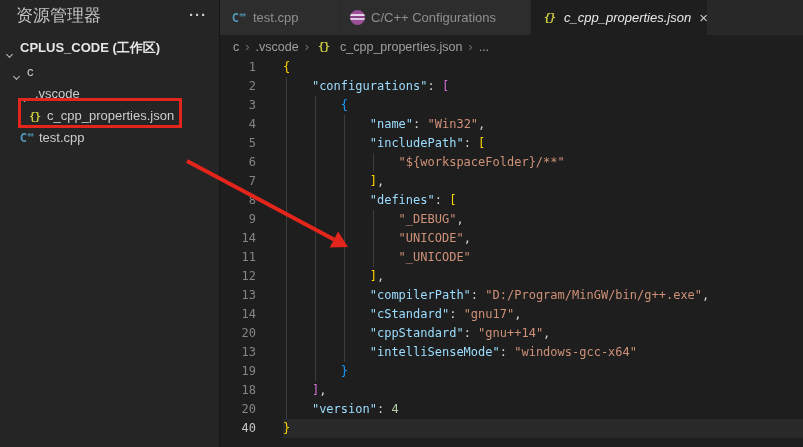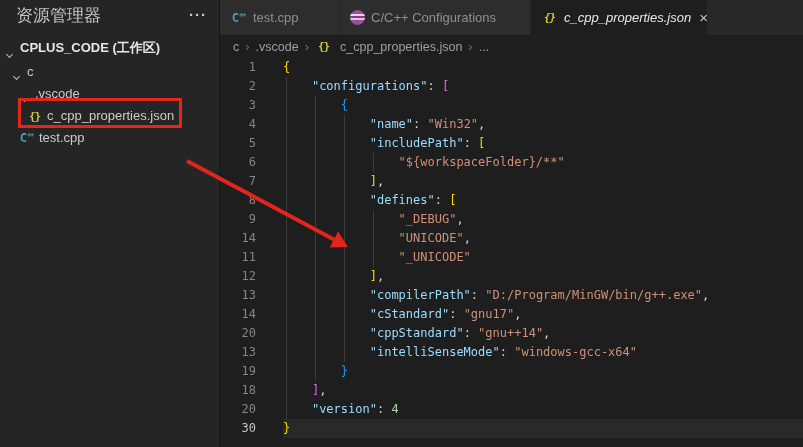--- a/index.html
+++ b/index.html
@@ -174,21 +174,21 @@
           <span class="ln">14</span>
           <span class="ln">11</span>
           <span class="ln">12</span>
           <span class="ln">13</span>
           <span class="ln">14</span>
           <span class="ln">20</span>
           <span class="ln">13</span>
           <span class="ln">19</span>
           <span class="ln">18</span>
           <span class="ln">20</span>
-          <span class="ln current">30</span>
+          <span class="ln current">40</span>
         </div>
       <div class="code-content" id="code"><div class="code-line"><span class="tk-bg">{</span></div><div class="code-line"><span class="tk-ws">    </span><span class="tk-key">"configurations"</span><span class="tk-p">: </span><span class="tk-bp">[</span></div><div class="code-line"><span class="tk-ws">        </span><span class="tk-bb">{</span></div><div class="code-line"><span class="tk-ws">            </span><span class="tk-key">"name"</span><span class="tk-p">: </span><span class="tk-str">"Win32"</span><span class="tk-p">,</span></div><div class="code-line"><span class="tk-ws">            </span><span class="tk-key">"includePath"</span><span class="tk-p">: </span><span class="tk-bg">[</span></div><div class="code-line"><span class="tk-ws">                </span><span class="tk-str">"${workspaceFolder}/**"</span></div><div class="code-line"><span class="tk-ws">            </span><span class="tk-bg">]</span><span class="tk-p">,</span></div><div class="code-line"><span class="tk-ws">            </span><span class="tk-key">"defines"</span><span class="tk-p">: </span><span class="tk-bg">[</span></div><div class="code-line"><span class="tk-ws">                </span><span class="tk-str">"_DEBUG"</span><span class="tk-p">,</span></div><div class="code-line"><span class="tk-ws">                </span><span class="tk-str">"UNICODE"</span><span class="tk-p">,</span></div><div class="code-line"><span class="tk-ws">                </span><span class="tk-str">"_UNICODE"</span></div><div class="code-line"><span class="tk-ws">            </span><span class="tk-bg">]</span><span class="tk-p">,</span></div><div class="code-line"><span class="tk-ws">            </span><span class="tk-key">"compilerPath"</span><span class="tk-p">: </span><span class="tk-str">"D:/Program/MinGW/bin/g++.exe"</span><span class="tk-p">,</span></div><div class="code-line"><span class="tk-ws">            </span><span class="tk-key">"cStandard"</span><span class="tk-p">: </span><span class="tk-str">"gnu17"</span><span class="tk-p">,</span></div><div class="code-line"><span class="tk-ws">            </span><span class="tk-key">"cppStandard"</span><span class="tk-p">: </span><span class="tk-str">"gnu++14"</span><span class="tk-p">,</span></div><div class="code-line"><span class="tk-ws">            </span><span class="tk-key">"intelliSenseMode"</span><span class="tk-p">: </span><span class="tk-str">"windows-gcc-x64"</span></div><div class="code-line"><span class="tk-ws">        </span><span class="tk-bb">}</span></div><div class="code-line"><span class="tk-ws">    </span><span class="tk-bp">]</span><span class="tk-p">,</span></div><div class="code-line"><span class="tk-ws">    </span><span class="tk-key">"version"</span><span class="tk-p">: </span><span class="tk-num">4</span></div><div class="code-line current"><span class="tk-bg">}</span></div><div class="guide" style="left: calc(0ch + 3px); top: 19px; height: 342px;"></div><div class="guide" style="left: calc(4ch + 3px); top: 38px; height: 285px;"></div><div class="guide" style="left: calc(8ch + 3px); top: 57px; height: 247px;"></div><div class="guide" style="left: calc(12ch + 3px); top: 95px; height: 19px;"></div><div class="guide" style="left: calc(12ch + 3px); top: 152px; height: 57px;"></div></div>
     </div>
   </main>
 
   <svg class="anno-svg" width="803" height="447" viewBox="0 0 803 447">
     <line x1="187" y1="161" x2="334" y2="239.5" stroke="#e3251c" stroke-width="4"></line>
     <polygon points="348,247 329.7,247.4 338.1,231.6" fill="#e3251c"></polygon>
   </svg>
 

